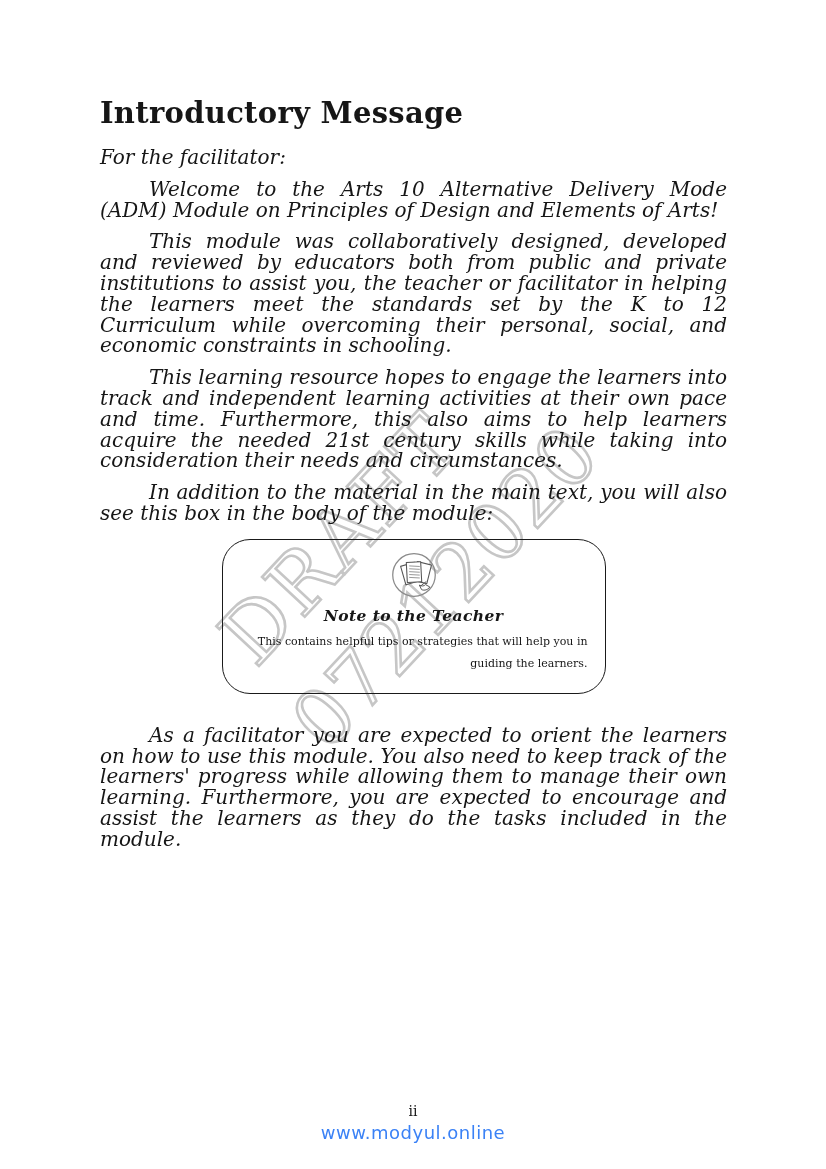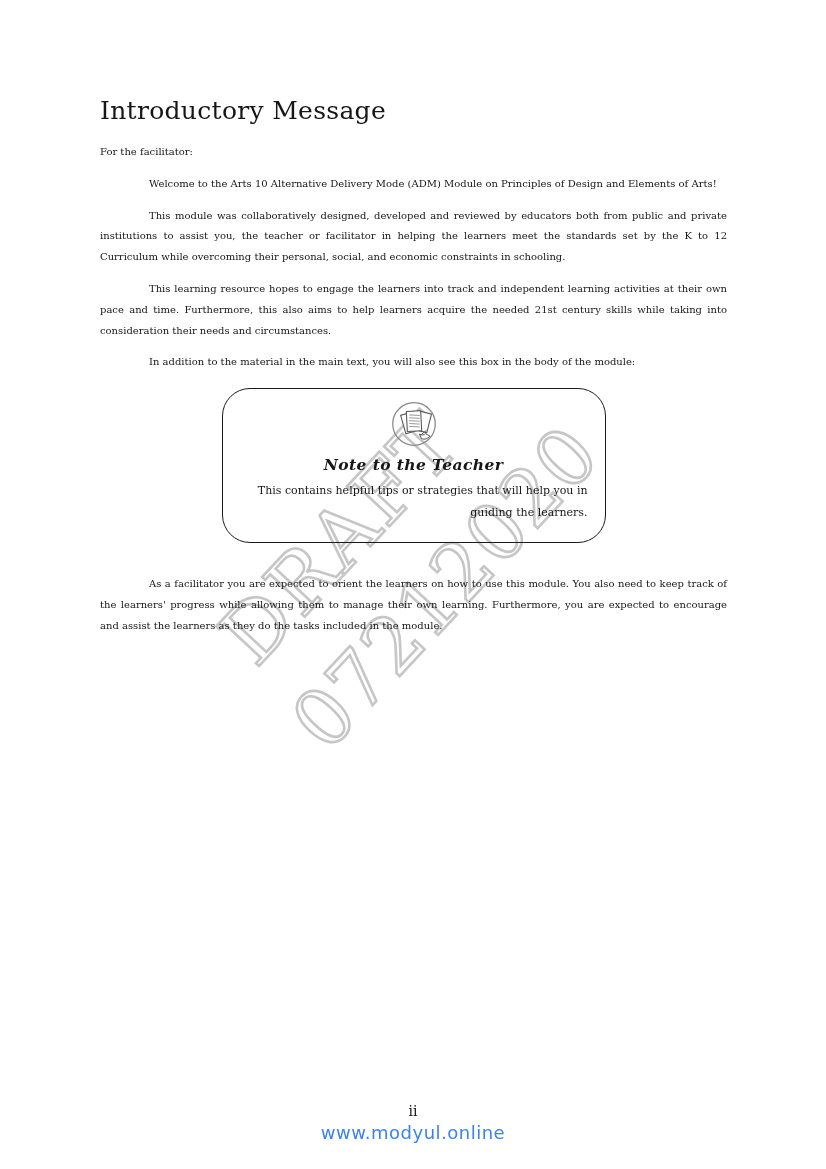--- a/index.html
+++ b/index.html
@@ -26,31 +26,32 @@
   }
   
   .content {
     position: absolute;
     left: 100px;
     top: 96px;
     width: 627px;
     z-index: 1;
   }
   .title {
-    font-size: 25px;
-    font-weight: normal;
+    font-size: 29px;
+    font-weight: bold;
     letter-spacing: 0.3px;
     margin: 0 0 17px 0;
   }
   .para {
-    font-size: 10px;
+    font-size: 20px;
     line-height: 20.8px;
     text-align: justify;
     text-indent: 49px;
     margin: 0 0 11px 0;
+    font-style: italic;
   }
   .salutation {
     text-indent: 0;
   }
   .closing {
     margin-top: 18px;
   }
   
   .note-box {
     box-sizing: border-box;

